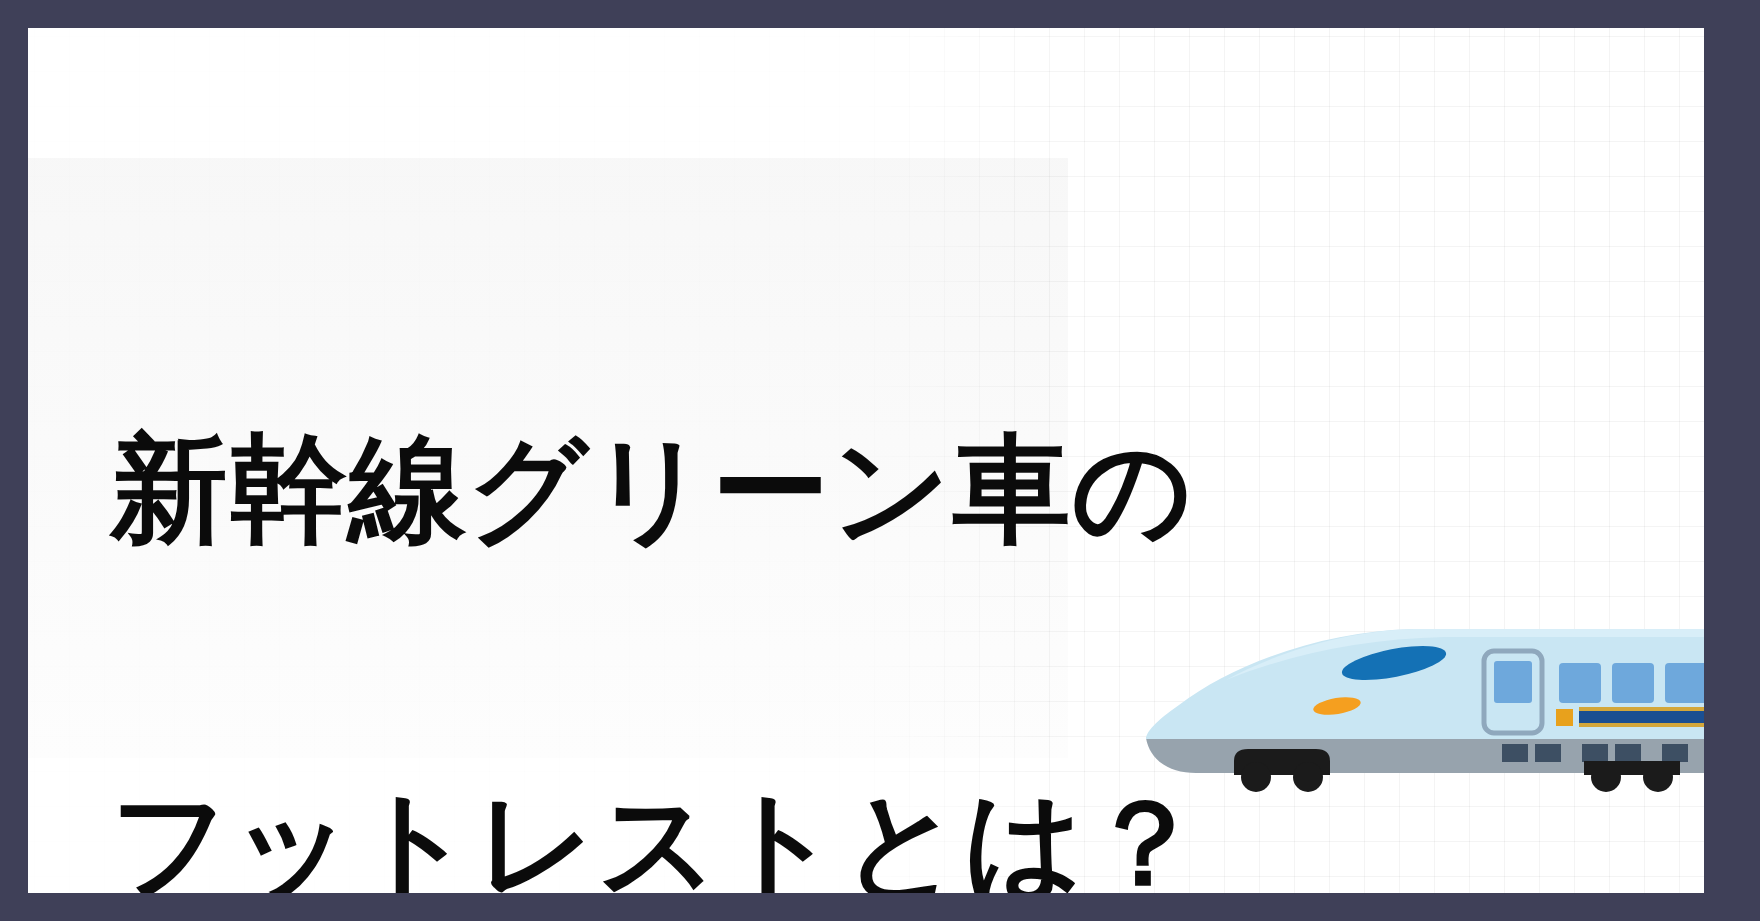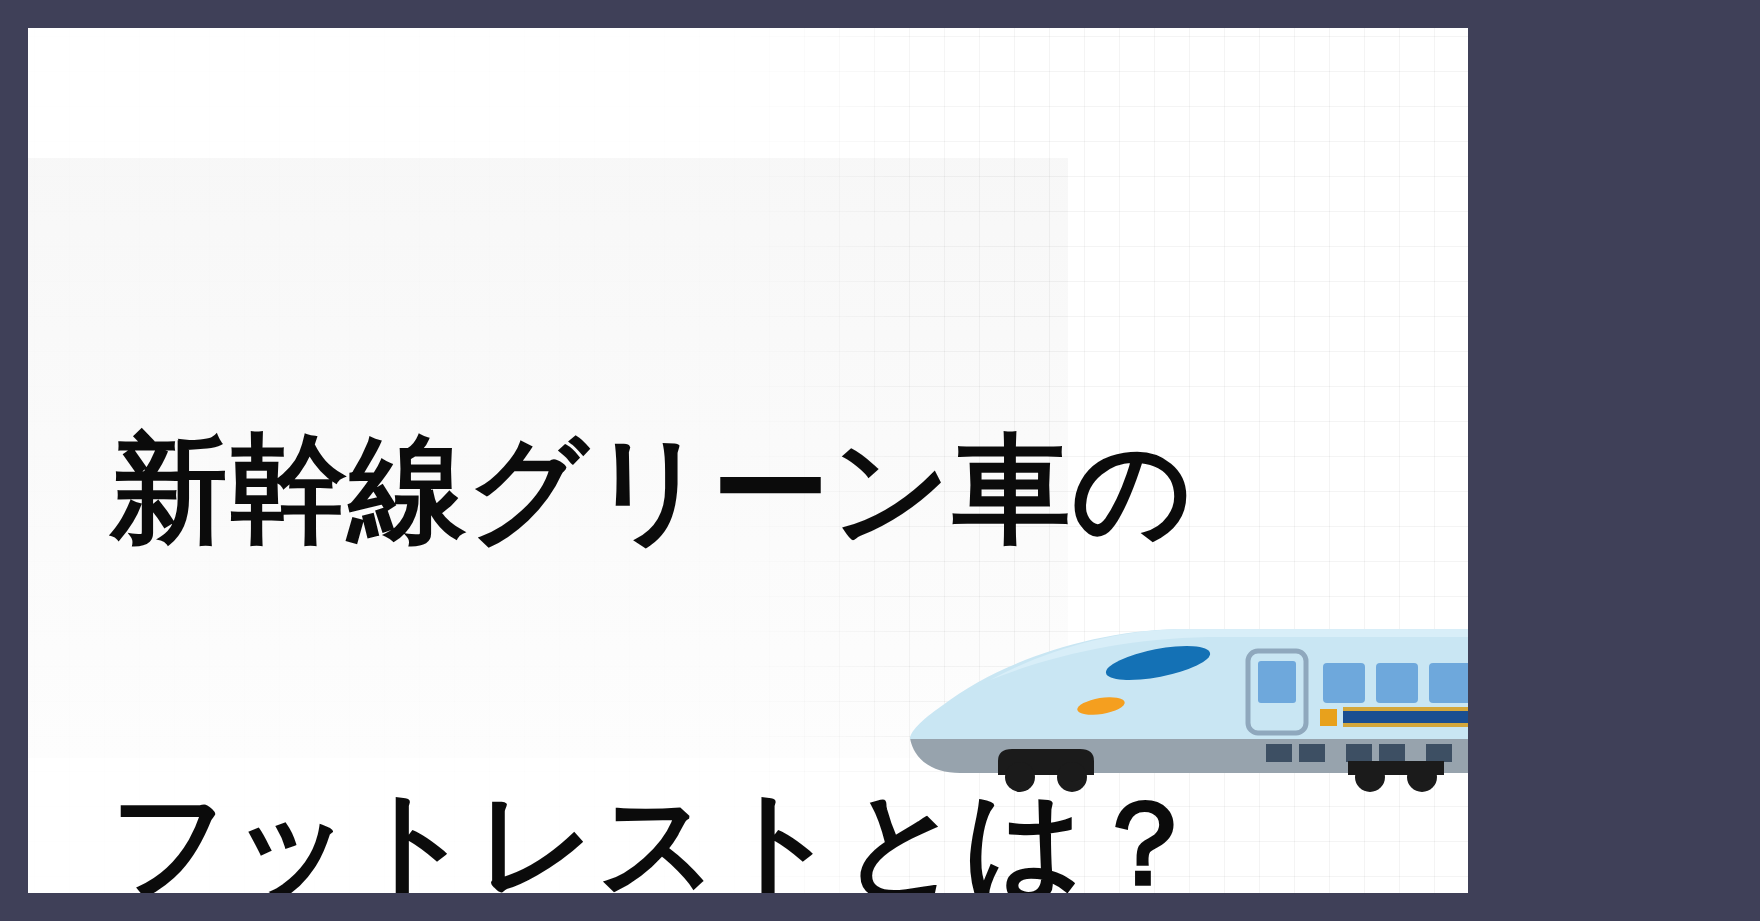--- a/index.html
+++ b/index.html
@@ -9,21 +9,21 @@
     font-family: "Liberation Sans", sans-serif;
   }
   #frame {
     position: relative;
     width: 1760px; height: 921px;
     background: #3f4058;
   }
   #card {
     position: absolute;
     left: 28px; top: 28px;
-    width: 1440px; height: 865px;
+    width: 1676px; height: 865px;
     background: #ffffff;
     overflow: hidden;
   }
   
   #grid {
     position: absolute;
     inset: 0;
     background-image:
       repeating-linear-gradient(to right,  rgba(0,0,0,0.045) 0 1.5px, transparent 1.5px 35px),
       repeating-linear-gradient(to bottom, rgba(0,0,0,0.045) 0 1.5px, transparent 1.5px 35px);

